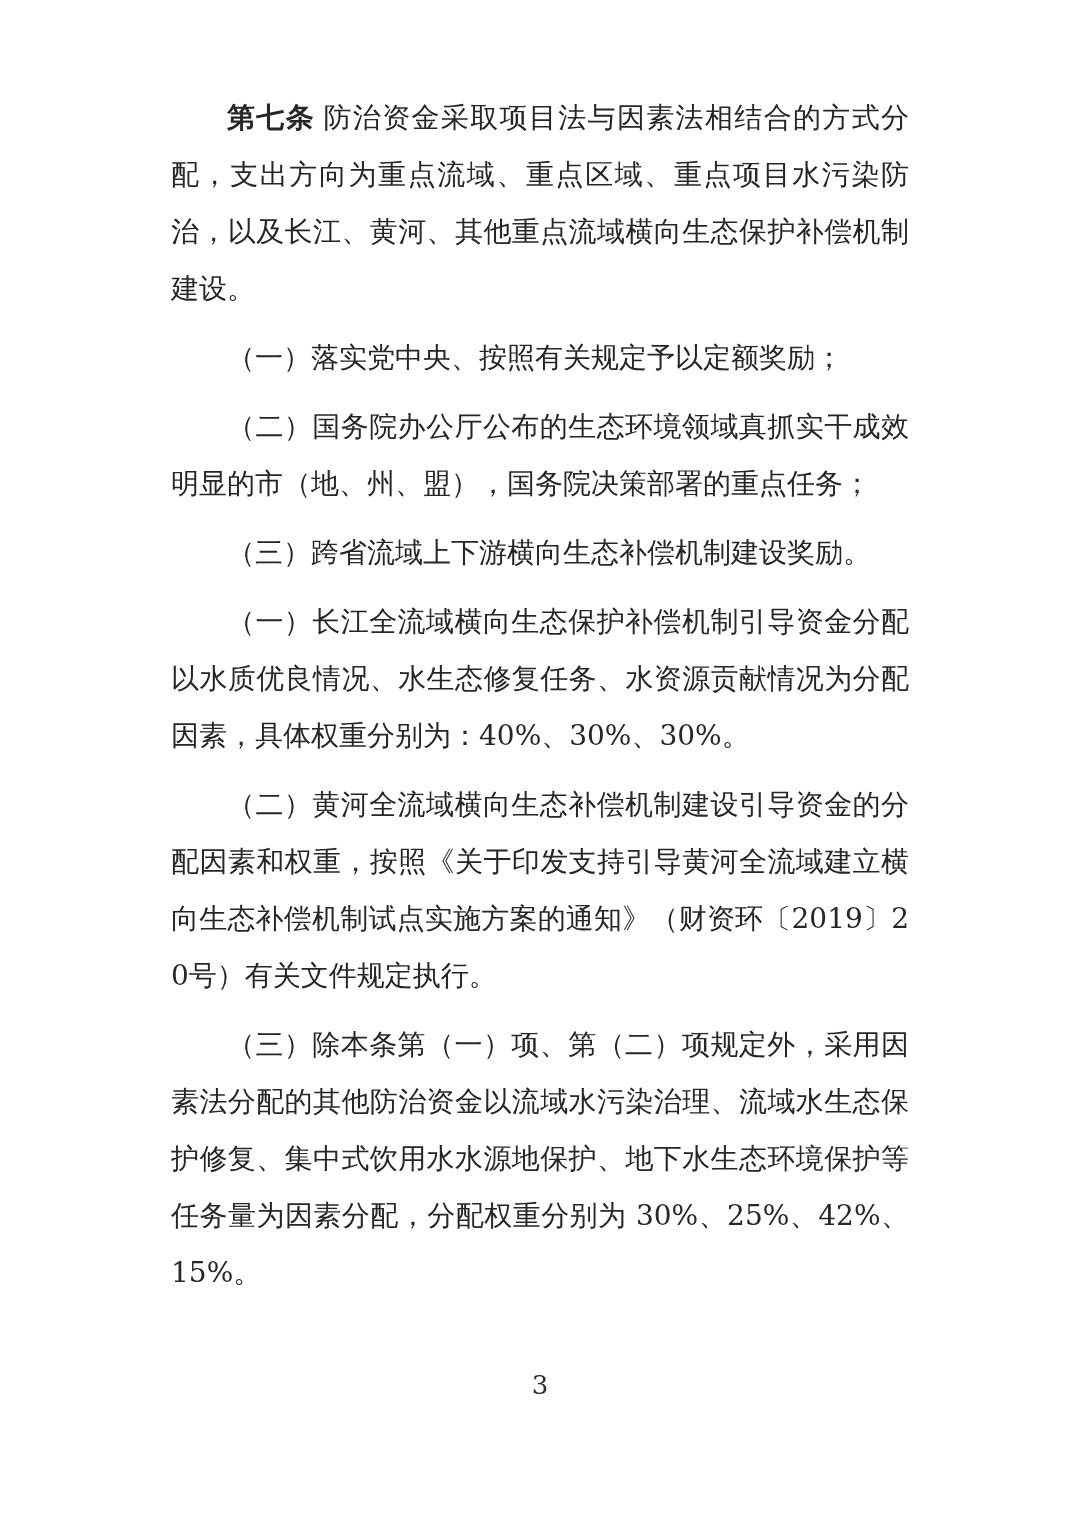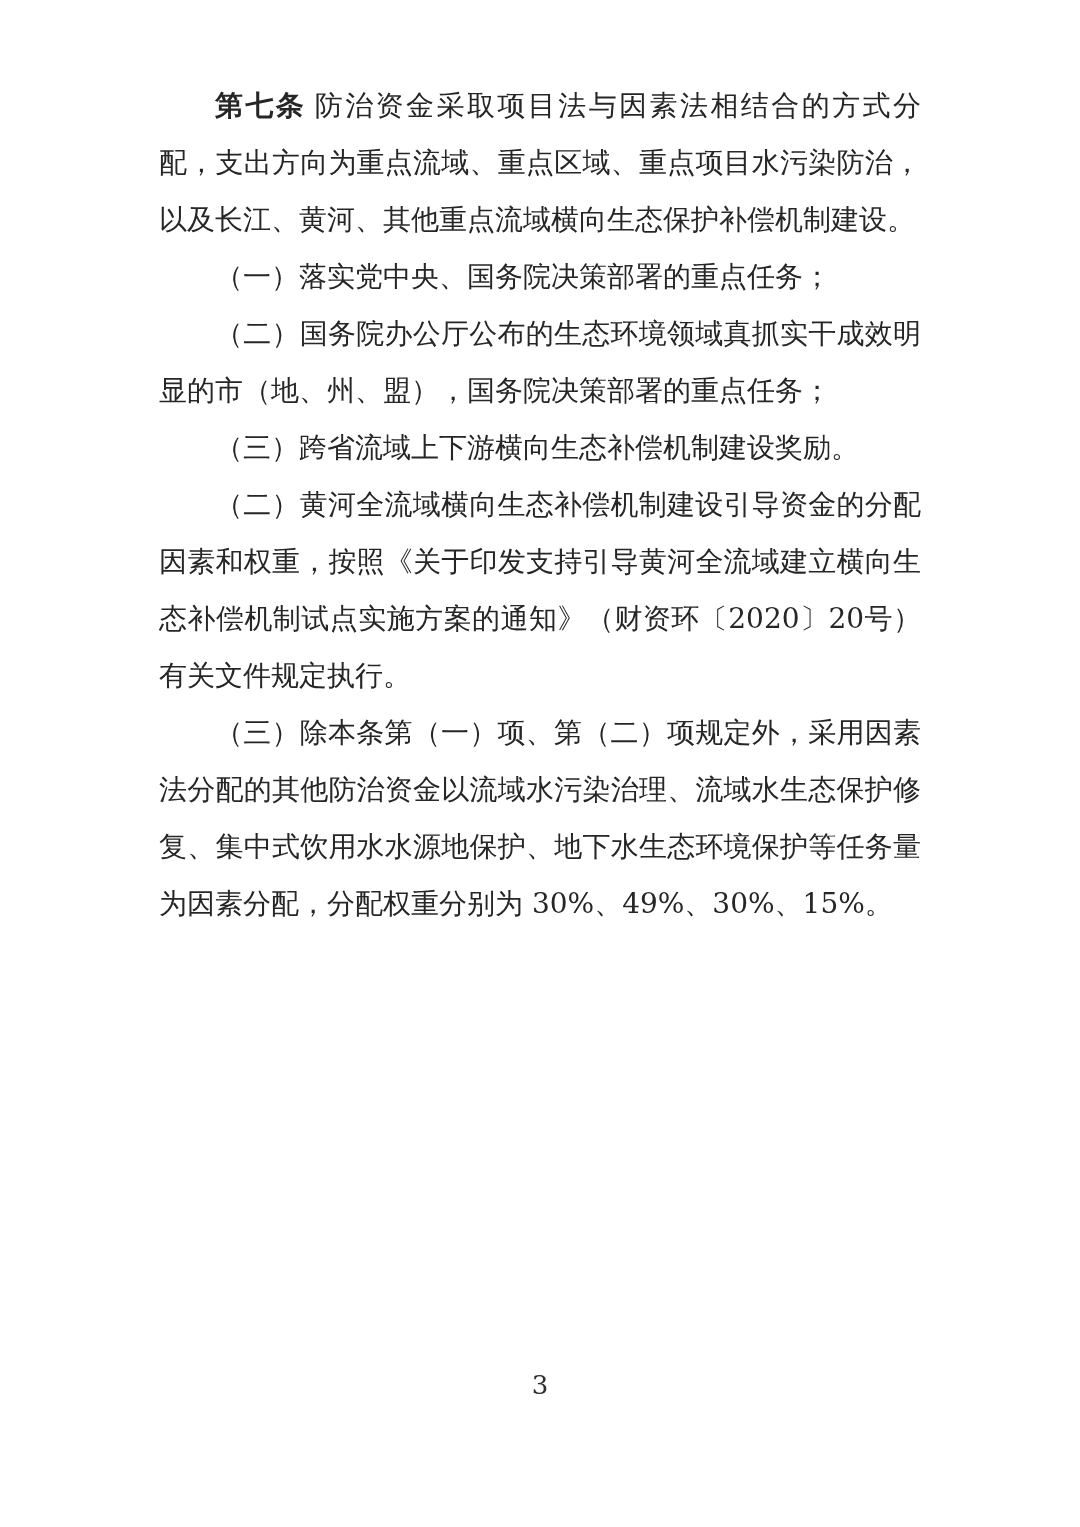--- a/index.html
+++ b/index.html
@@ -22,21 +22,21 @@
     height: 1527px;
     background: #ffffff;
   }
   .content {
     position: absolute;
     top: 77px;
     left: 159px;
     width: 762px;
   }
   .para {
-    margin: 0;
+    margin: 12px;
     font-size: 28px;
     line-height: 57px;
     text-align: justify;
     text-indent: 2em;
     letter-spacing: 0;
     word-break: break-all;
   }
   .article-heading {
     font-weight: 700;
     font-family: "DejaVu Sans", "Liberation Sans", sans-serif;
@@ -52,20 +52,21 @@
     line-height: 34px;
     color: #2e2e2e;
   }
 </style>
 </head>
 <body style="color: rgb(38, 38, 38); background: rgb(255, 255, 255);">
 
 <div class="page">
   <div class="content" id="paragraphs">
       <p class="para"><span class="article-heading">第七条</span>防治资金采取项目法与因素法相结合的方式分配，支出方向为重点流域、重点区域、重点项目水污染防治，以及长江、黄河、其他重点流域横向生态保护补偿机制建设。</p>
-      <p class="para">（一）落实党中央、国务院决策部署的重点任务；</p>
+      <p class="para">（一）落实党中央、按照有关规定予以定额奖励；</p>
       <p class="para">（二）国务院办公厅公布的生态环境领域真抓实干成效明显的市（地、州、盟），国务院决策部署的重点任务；</p>
       <p class="para">（三）跨省流域上下游横向生态补偿机制建设奖励。</p>
-      <p class="para">（二）黄河全流域横向生态补偿机制建设引导资金的分配因素和权重，按照《关于印发支持引导黄河全流域建立横向生态补偿机制试点实施方案的通知》（财资环〔2020〕20号）有关文件规定执行。</p>
-      <p class="para">（三）除本条第（一）项、第（二）项规定外，采用因素法分配的其他防治资金以流域水污染治理、流域水生态保护修复、集中式饮用水水源地保护、地下水生态环境保护等任务量为因素分配，分配权重分别为 30%、49%、30%、15%。</p>
+      <p class="para">（一）长江全流域横向生态保护补偿机制引导资金分配以水质优良情况、水生态修复任务、水资源贡献情况为分配因素，具体权重分别为：40%、30%、30%。</p>
+      <p class="para">（二）黄河全流域横向生态补偿机制建设引导资金的分配因素和权重，按照《关于印发支持引导黄河全流域建立横向生态补偿机制试点实施方案的通知》（财资环〔2019〕20号）有关文件规定执行。</p>
+      <p class="para">（三）除本条第（一）项、第（二）项规定外，采用因素法分配的其他防治资金以流域水污染治理、流域水生态保护修复、集中式饮用水水源地保护、地下水生态环境保护等任务量为因素分配，分配权重分别为 30%、25%、42%、15%。</p>
     </div>
   <div class="page-number">3</div>
 </div>
 
 </body></html>

